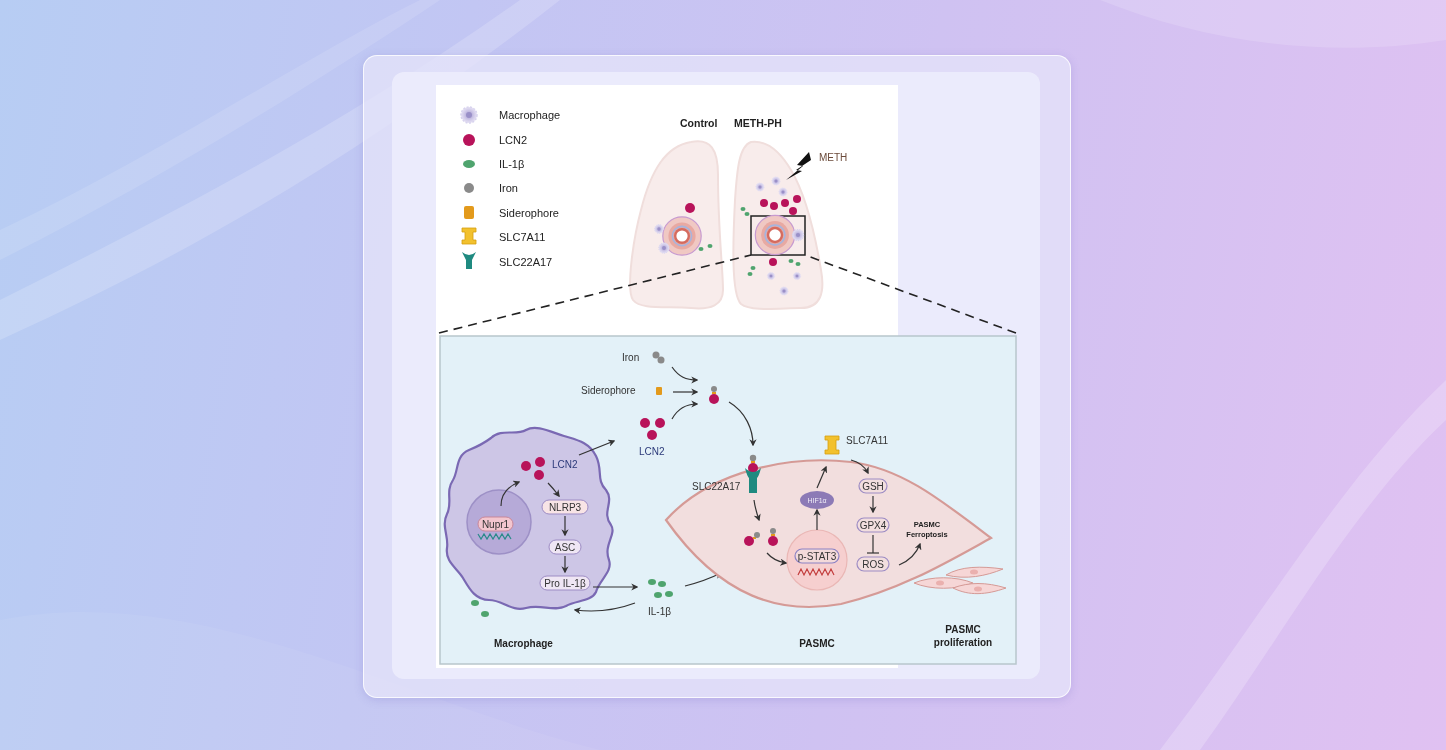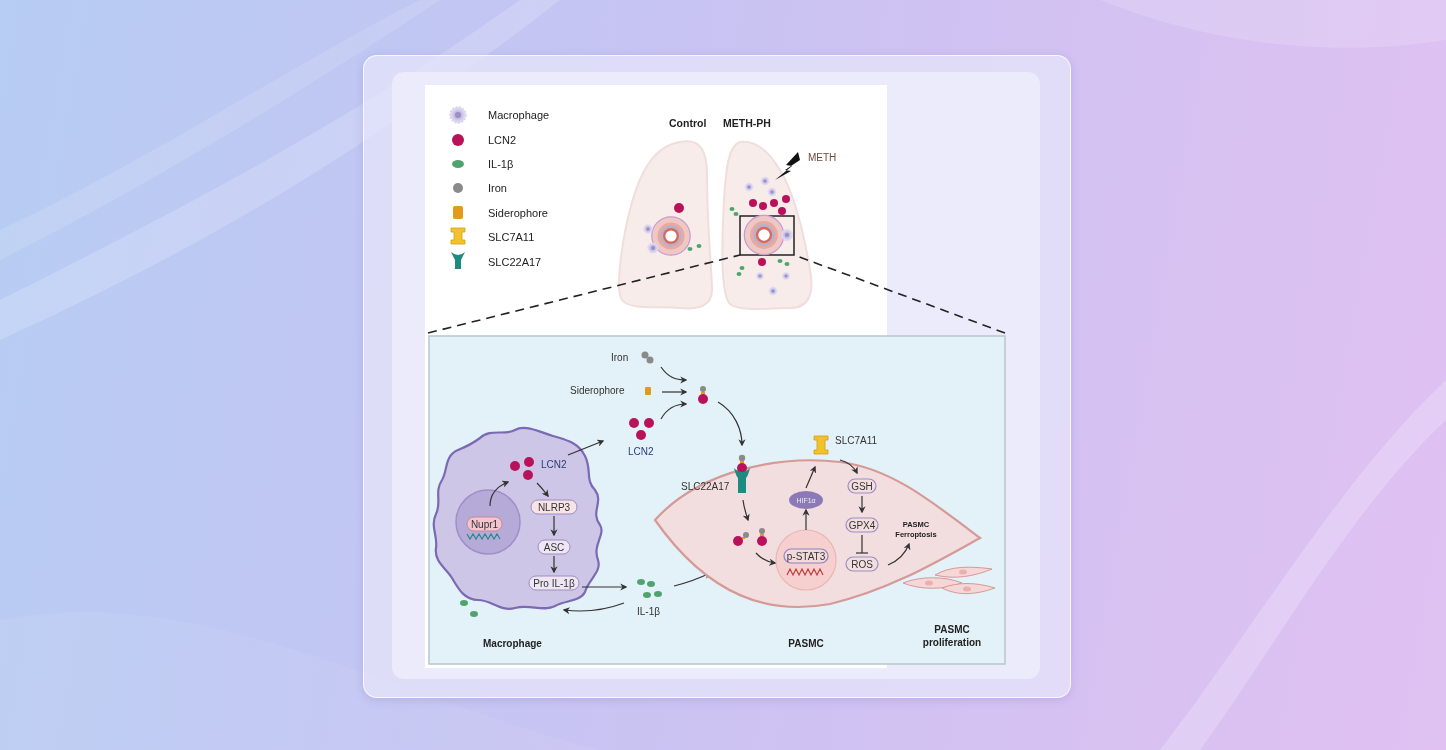--- a/index.html
+++ b/index.html
@@ -12,21 +12,21 @@
   .card-outer {
     position:absolute; left:363px; top:55px; width:706px; height:641px;
     border-radius:14px; background: rgba(230,228,250,0.75);
     box-shadow: 0 2px 8px rgba(120,110,200,0.25); border:1px solid rgba(255,255,255,0.8);
   }
   .card-inner {
     position:absolute; left:392px; top:72px; width:648px; height:607px;
     border-radius:12px; background: rgba(236,236,252,0.9);
   }
   .figure {
-    position:absolute; left:425px; top:85px; width:462px; height:583px; background:#fff;
+    position:absolute; left:436px; top:85px; width:462px; height:583px; background:#fff;
   }
   svg text { font-family: "Liberation Sans", sans-serif; }
 </style>
 </head>
 <body>
 
 <svg class="bg-wave" width="1446" height="750">
   <path d="M0,300 C200,200 350,120 520,0 L560,0 C380,140 220,240 0,340 Z" fill="rgba(255,255,255,0.18)"></path>
   <path d="M0,230 C150,160 300,60 420,0 L440,0 C320,80 160,180 0,260 Z" fill="rgba(255,255,255,0.12)"></path>
   <path d="M1160,750 C1260,620 1340,480 1446,380 L1446,420 C1350,510 1280,640 1200,750 Z" fill="rgba(255,255,255,0.22)"></path>

